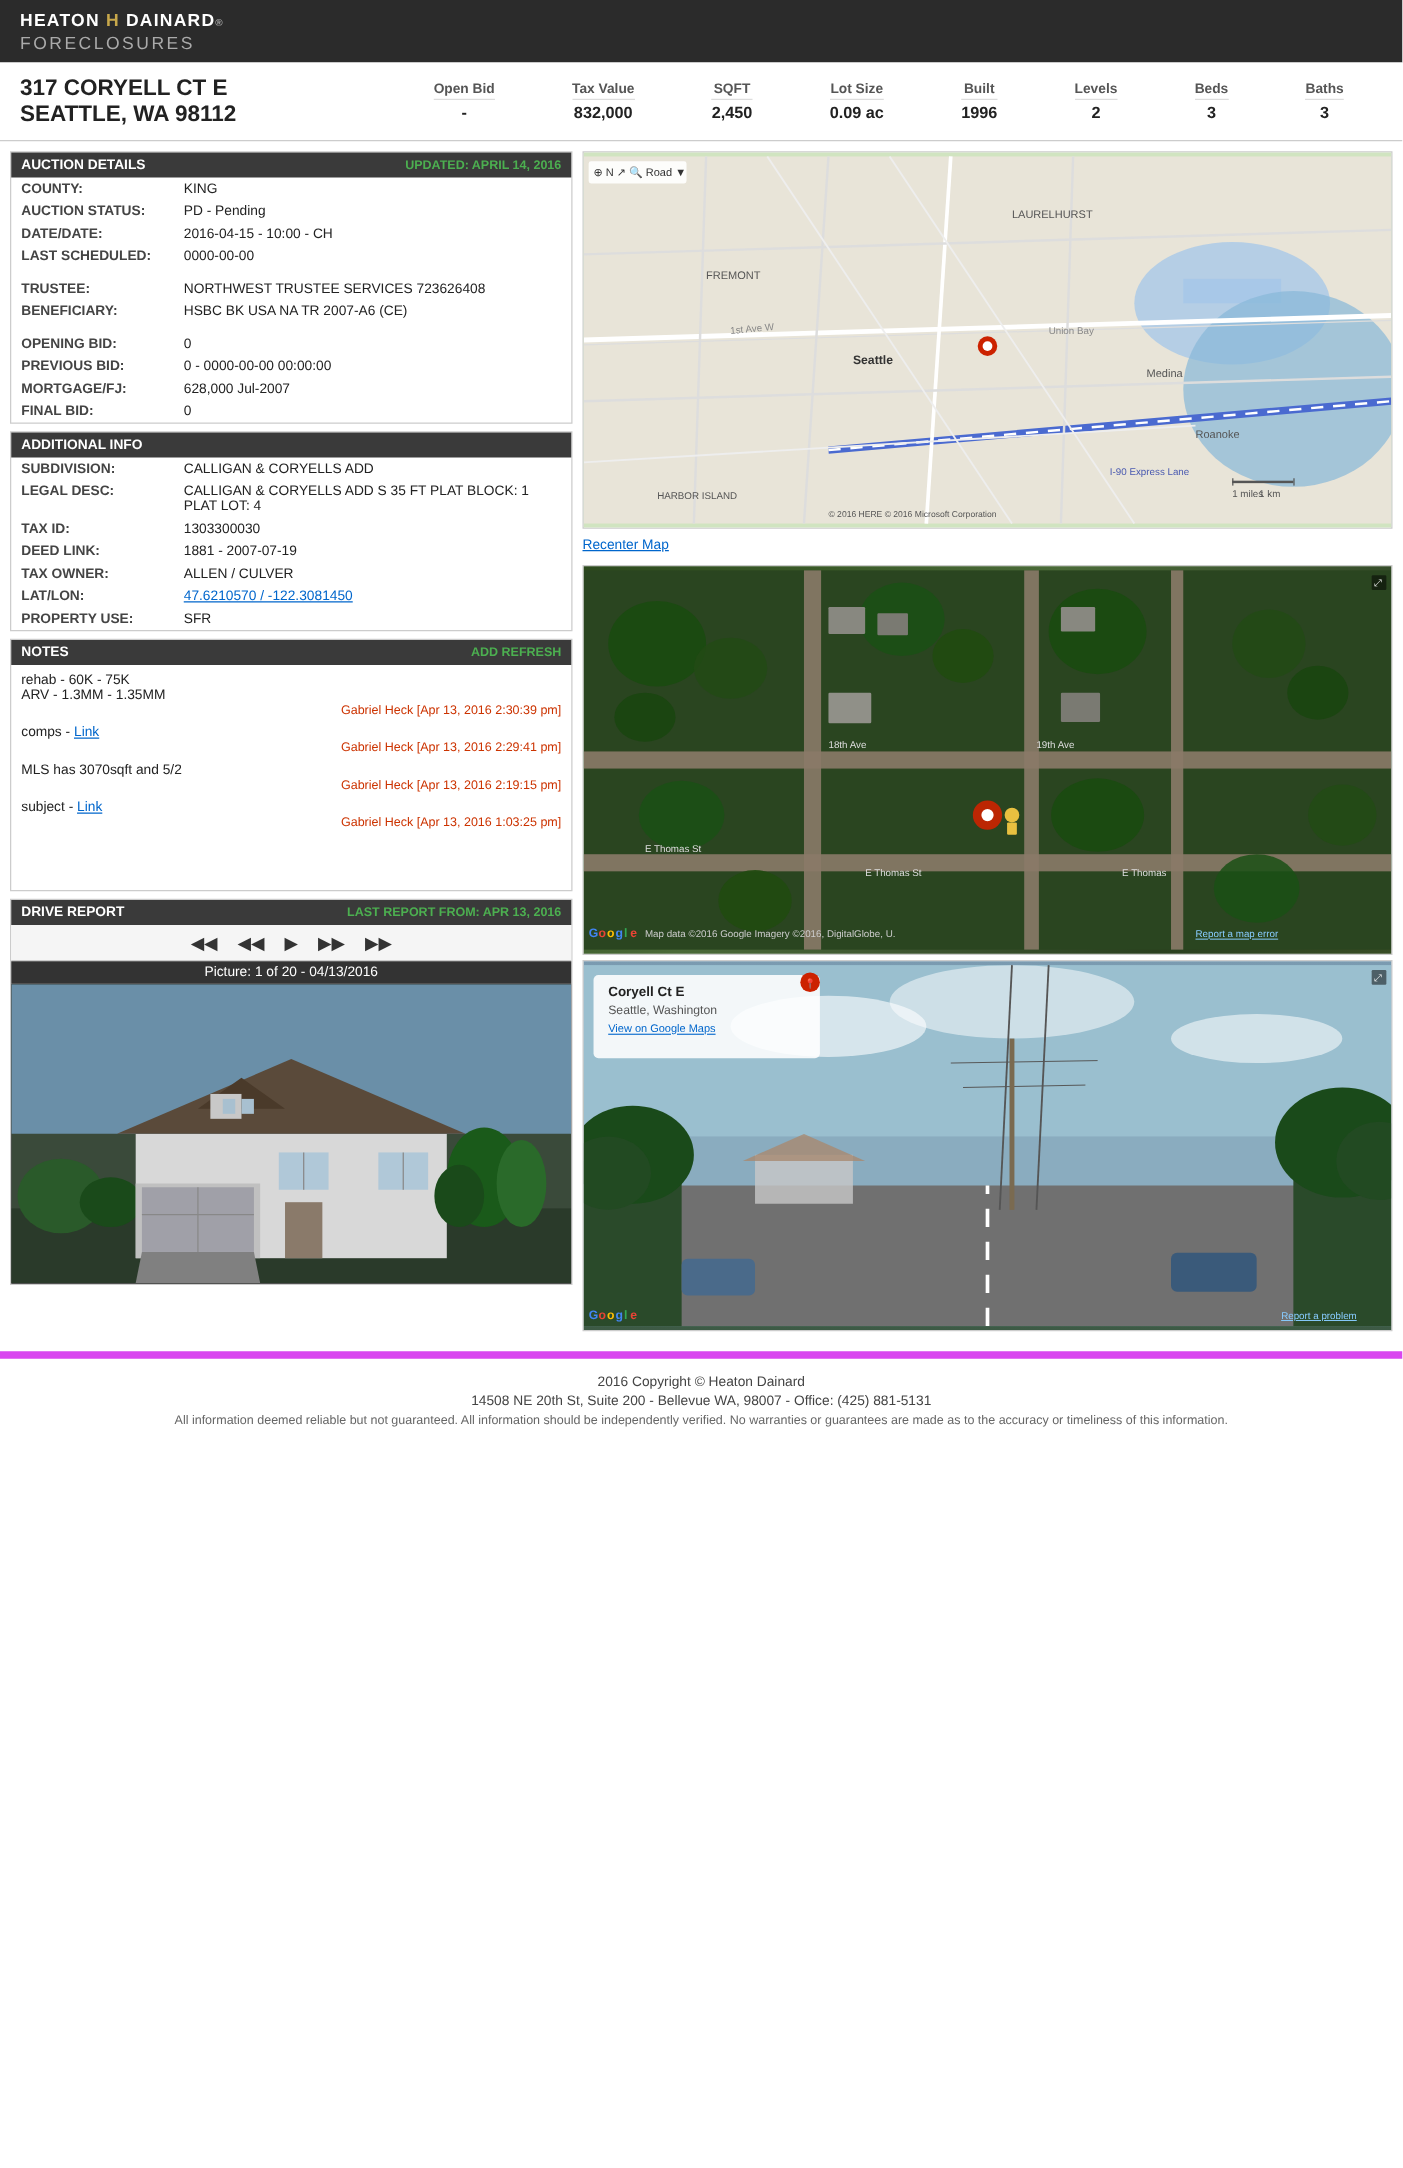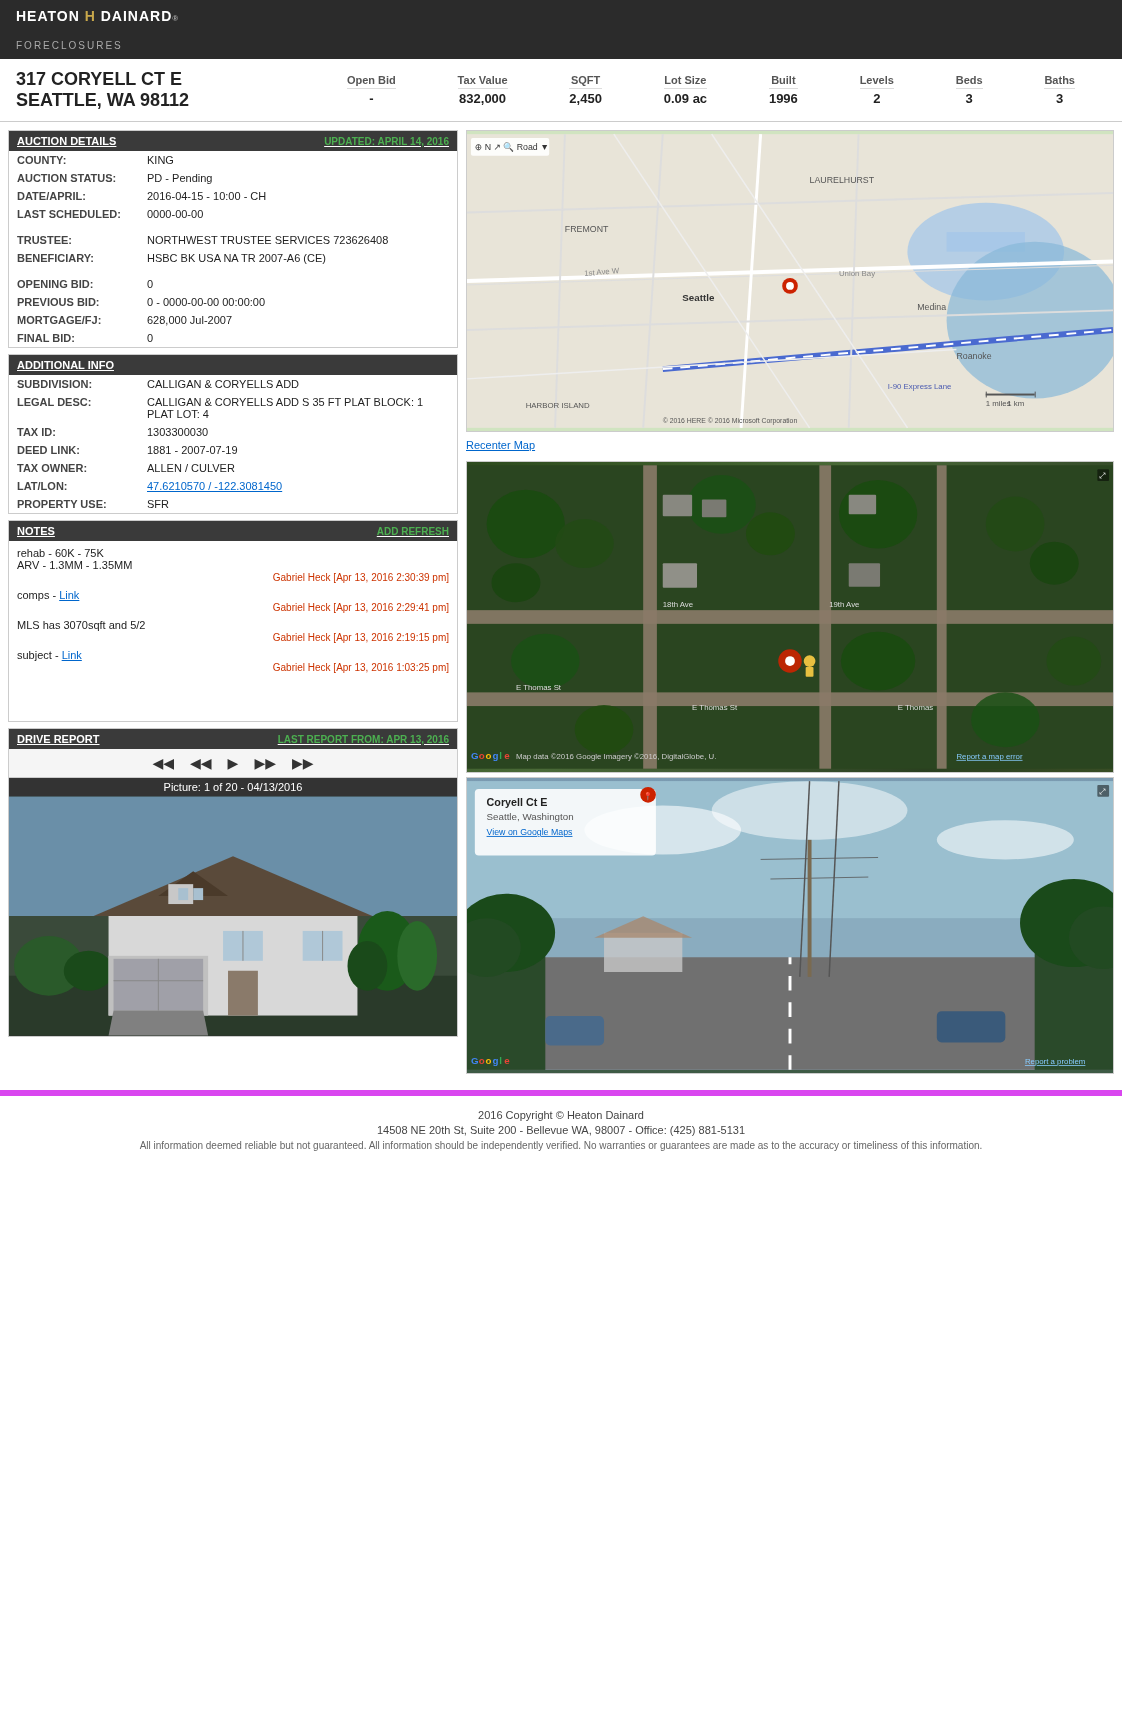--- a/index.html
+++ b/index.html
@@ -20,23 +20,23 @@
     }
     .logo-text {
       color: #fff;
       font-size: 14px;
       font-weight: bold;
       letter-spacing: 1px;
     }
     .logo-text span { color: #c8a84b; }
     .logo-sub {
       color: #aaa;
-      font-size: 10px;
+      font-size: 14px;
       letter-spacing: 2px;
-      margin-top: 16px;
+      margin-top: 2px;
     }
     .logo-block { display: flex; flex-direction: column; }
 
     
     .property-header {
       background: #fff;
       border-bottom: 1px solid #ccc;
       padding: 10px 16px;
       display: flex;
       align-items: center;
@@ -106,21 +106,20 @@
     .section-header {
       background: #3a3a3a;
       color: #fff;
       font-size: 11px;
       font-weight: bold;
       padding: 4px 8px;
       text-transform: uppercase;
       display: flex;
       justify-content: space-between;
       align-items: center;
-      text-decoration: underline;
     }
     .section-header .updated {
       color: #4CAF50;
       font-size: 10px;
     }
     .section-header .add-refresh {
       color: #4CAF50;
       font-size: 10px;
       cursor: pointer;
     }
@@ -329,21 +328,21 @@
         <tbody>
             <tr>
           <td>COUNTY:</td>
           <td>KING</td>
         </tr>
         <tr>
           <td>AUCTION STATUS:</td>
           <td>PD - Pending</td>
         </tr>
         <tr>
-          <td>DATE/APRIL:</td>
+          <td>DATE/DATE:</td>
           <td>2016-04-15 - 10:00 - CH</td>
         </tr>
         <tr>
           <td>LAST SCHEDULED:</td>
           <td>0000-00-00</td>
         </tr>
         <tr class="spacer-row">
               <td colspan="2"></td>
             </tr>
         <tr>

